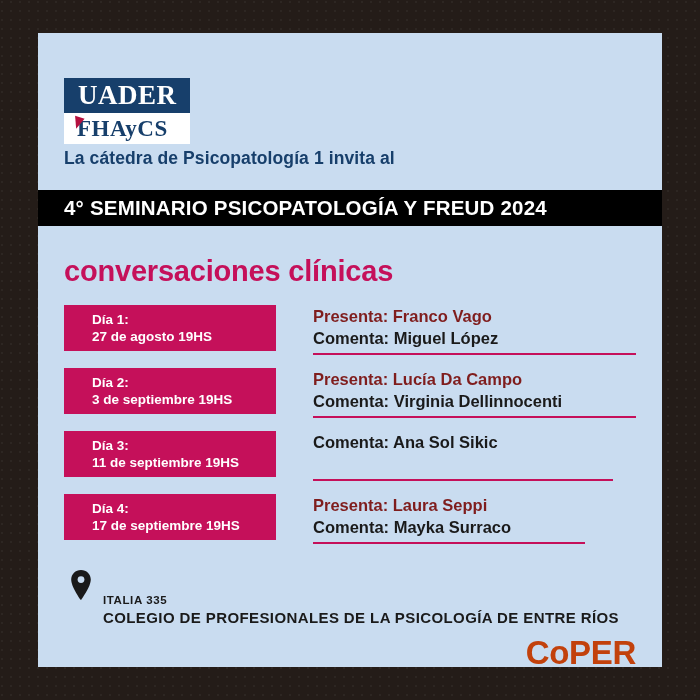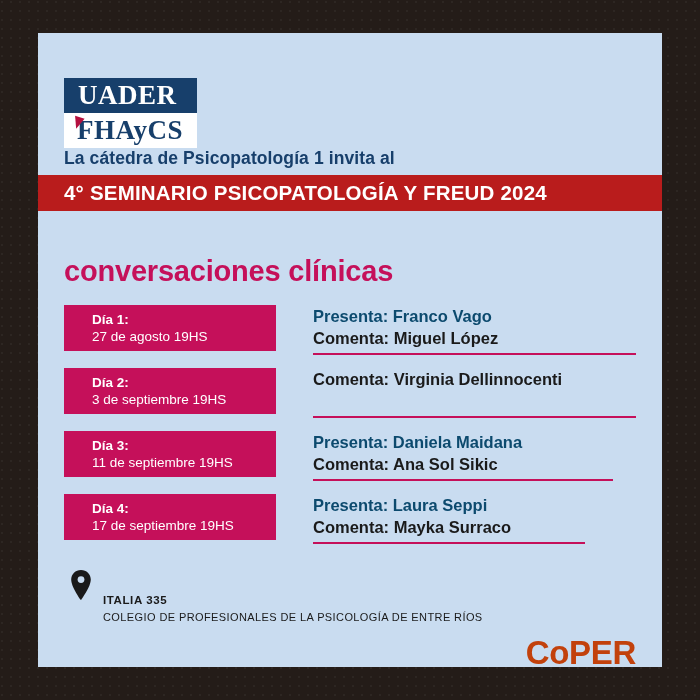--- a/index.html
+++ b/index.html
@@ -52,21 +52,21 @@
     padding: 4px 13px 4px 14px;
     display: flex;
     align-items: center;
     line-height: 1;
   }
   .logo-fhaycs {
     background: #ffffff;
     color: #173f6b;
     font-family: "Liberation Serif", serif;
     font-weight: bold;
-    font-size: 27px;
+    font-size: 23px;
     letter-spacing: 0.5px;
     padding: 4px 14px 4px 13px;
     display: flex;
     align-items: center;
     line-height: 1;
     position: relative;
   }
   .logo-fhaycs .tick {
     position: absolute;
     left: 9px;
@@ -86,24 +86,24 @@
     top: 115px;
     color: #173f6b;
     font-size: 17.5px;
     font-weight: bold;
     letter-spacing: 0.1px;
   }
   
   .band {
     position: absolute;
     left: 0;
-    top: 142px;
+    top: 157px;
     width: 624px;
     height: 36px;
-    background: #b91c1c;
+    background: #000000;
     display: flex;
     align-items: center;
   }
   .band-text {
     color: #ffffff;
     font-size: 20.5px;
     font-weight: bold;
     letter-spacing: 0.2px;
     padding-left: 26px;
   }
@@ -142,31 +142,31 @@
     padding: 6px 0 0 28px;
     box-sizing: border-box;
   }
   .day-chip .d1 {
     font-size: 13.5px;
     font-weight: bold;
     line-height: 17px;
   }
   .day-chip .d2 {
     font-size: 13.5px;
-    font-weight: normal;
+    font-weight: bold;
     line-height: 17px;
   }
   .presenters {
     position: absolute;
     left: 249px;
     top: 0;
     right: 0;
   }
   .presenters .p-line {
-    color: #0c4a6e;
+    color: #7f1d1d;
     font-size: 16.5px;
     font-weight: bold;
     line-height: 22px;
     white-space: nowrap;
   }
   .presenters .c-line {
     color: #1a1a1a;
     font-size: 16.5px;
     font-weight: bold;
     line-height: 22px;
@@ -201,22 +201,22 @@
   .addr-text .a1 {
     color: #1a1a1a;
     font-size: 11.5px;
     font-weight: bold;
     letter-spacing: 0.6px;
     line-height: 17px;
     margin-top: 22px;
   }
   .addr-text .a2 {
     color: #1a1a1a;
-    font-size: 11px;
-    font-weight: normal;
+    font-size: 15px;
+    font-weight: bold;
     letter-spacing: 0.4px;
     line-height: 17px;
   }
   .coper {
     position: absolute;
     right: 26px;
     top: 581px;
     color: #c2410c;
     font-size: 33px;
     font-weight: bold;
@@ -260,32 +260,32 @@
       </div>
       <div class="rule w1"></div>
     </div>
 
     <div class="row">
       <div class="day-chip">
         <div class="d1">Día 2:</div>
         <div class="d2">3 de septiembre 19HS</div>
       </div>
       <div class="presenters">
+        <div class="p-line">Presenta: Lucía Da Campo</div>
         <div class="c-line">Comenta: Virginia Dellinnocenti</div>
       </div>
       <div class="rule w2"></div>
     </div>
 
     <div class="row">
       <div class="day-chip">
         <div class="d1">Día 3:</div>
         <div class="d2">11 de septiembre 19HS</div>
       </div>
       <div class="presenters">
-        <div class="p-line">Presenta: Daniela Maidana</div>
         <div class="c-line">Comenta: Ana Sol Sikic</div>
       </div>
       <div class="rule w3"></div>
     </div>
 
     <div class="row">
       <div class="day-chip">
         <div class="d1">Día 4:</div>
         <div class="d2">17 de septiembre 19HS</div>
       </div>

